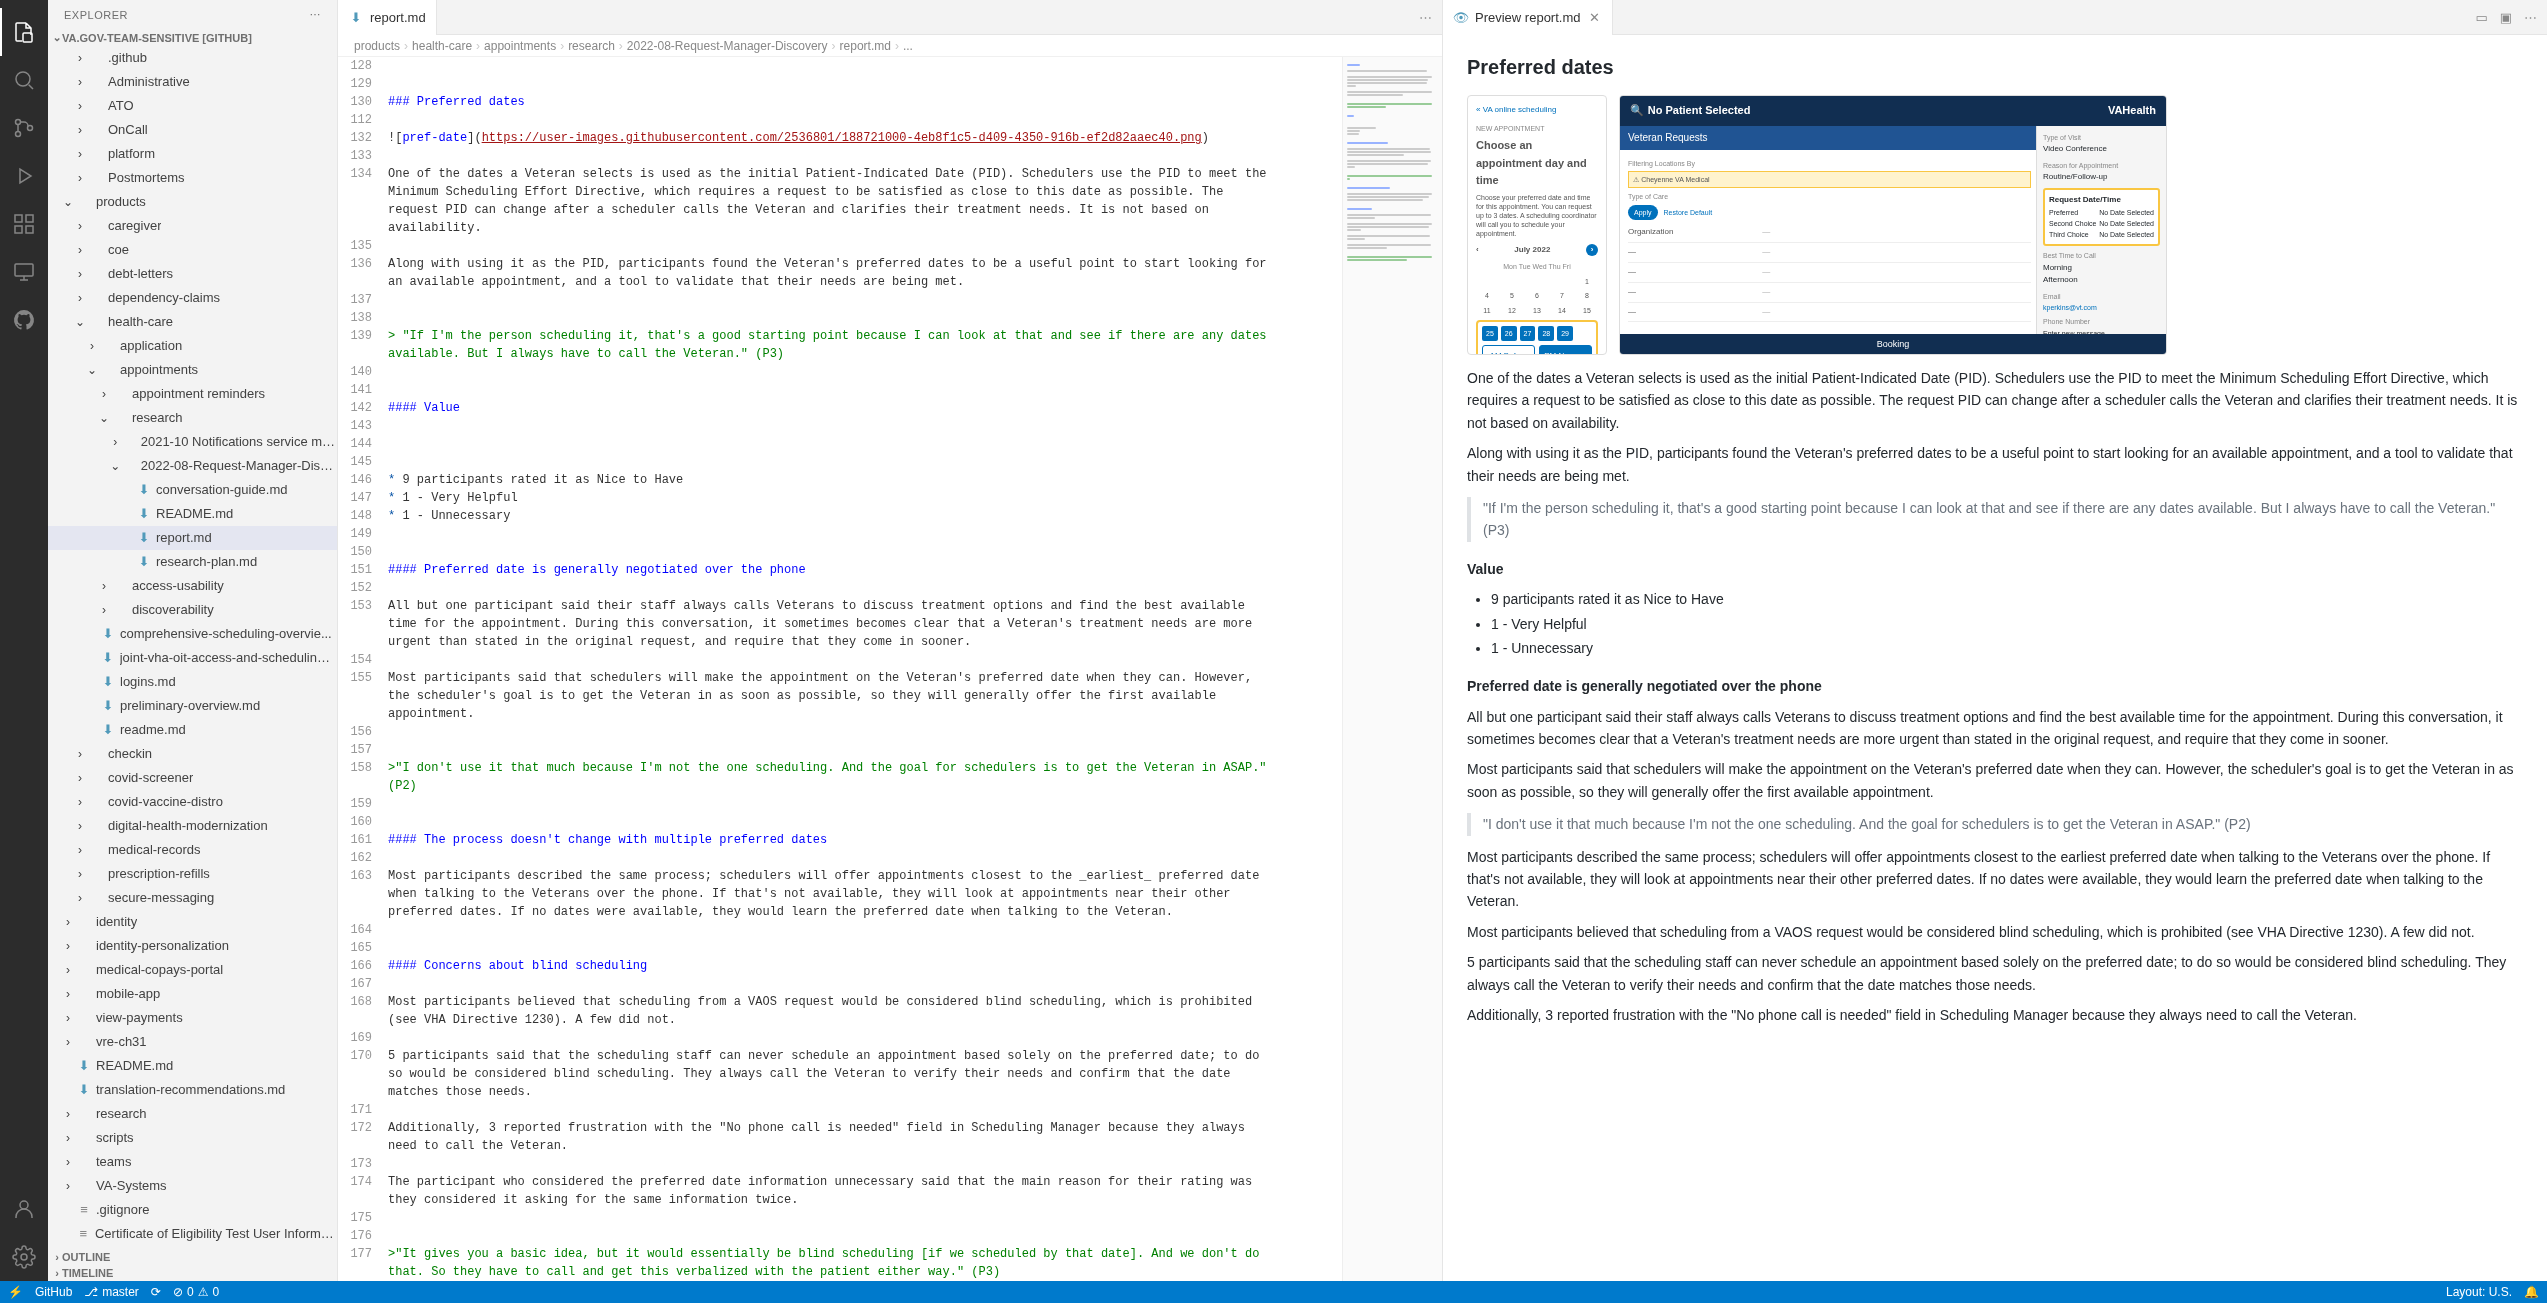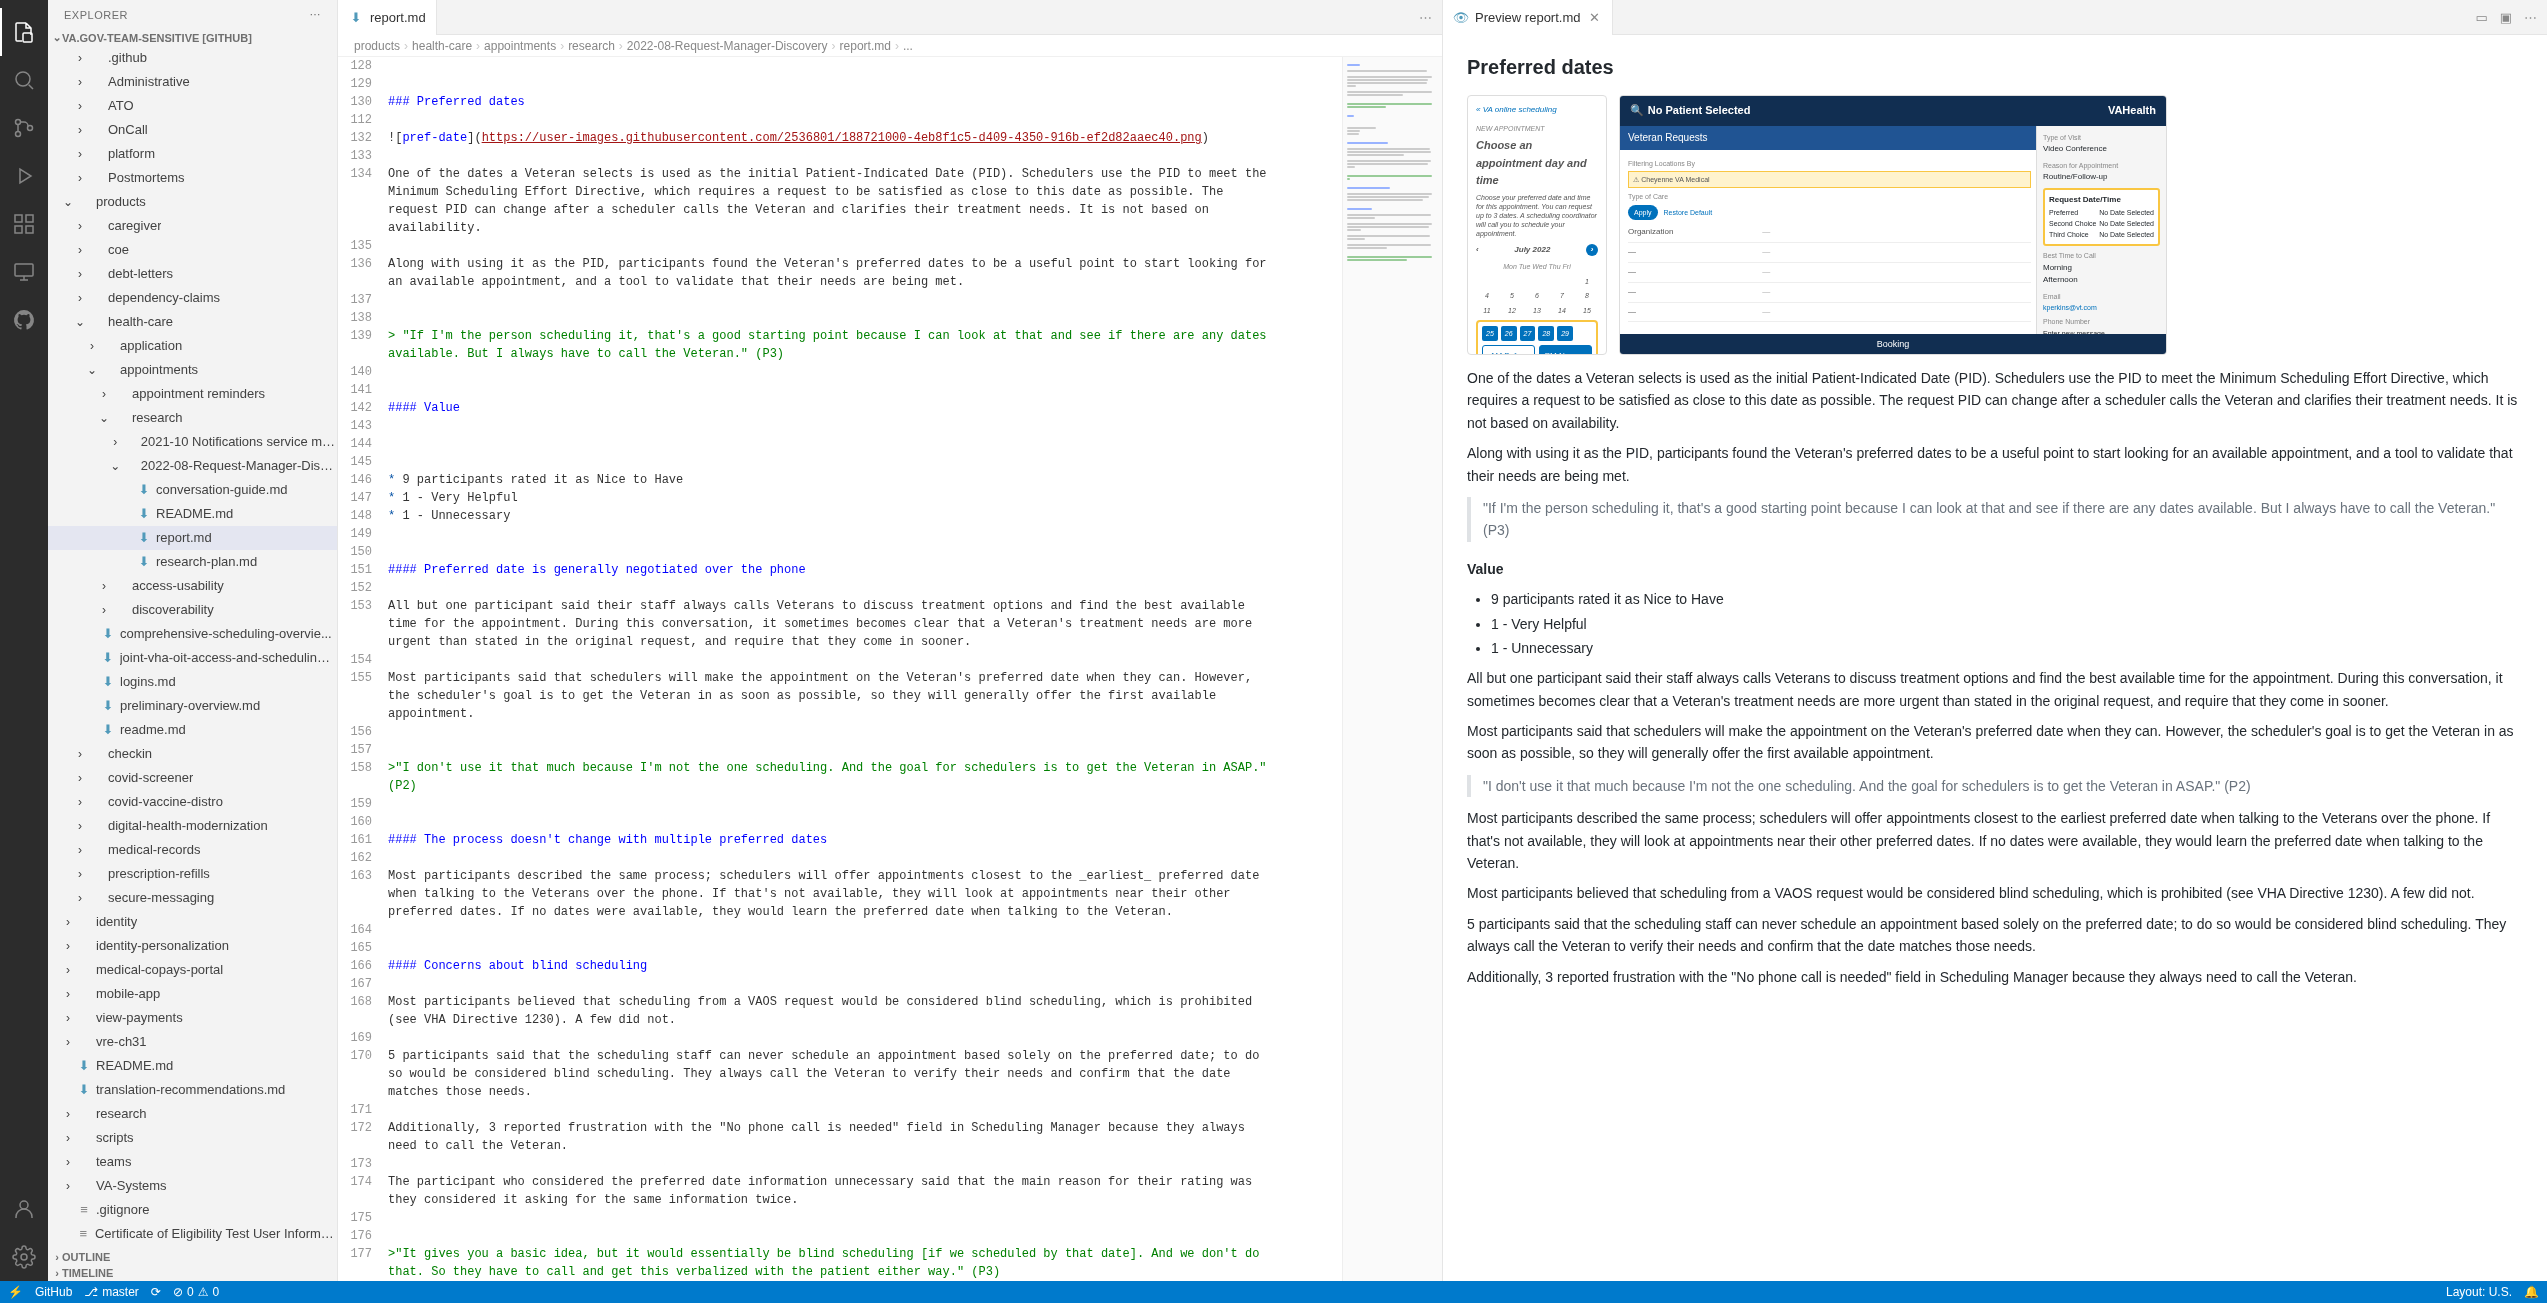--- a/index.html
+++ b/index.html
@@ -46,21 +46,21 @@
 .preview-pane { flex: 1; display: flex; flex-direction: column; overflow: hidden; }
 .preview-content { flex: 1; overflow-y: auto; padding: 0 24px 24px 24px; color: #24292e; line-height: 1.6; font-size: 14px; }
 .preview-content h3 { font-size: 20px; font-weight: 600; margin: 16px 0 12px 0; }
 .preview-content h4 { font-size: 14px; font-weight: 600; margin: 16px 0 8px 0; }
 .preview-content p { margin: 8px 0; }
 .preview-content blockquote { border-left: 4px solid #dfe2e5; padding-left: 12px; color: #6a737d; margin: 10px 0; }
 .preview-content ul { margin: 8px 0 8px 24px; }
 .preview-content li { margin: 2px 0; }
 .preview-image { width: 100%; max-width: 700px; margin: 12px 0; display: flex; gap: 12px; }
 .mock-panel { flex: 1; background: #fff; border: 1px solid #ddd; border-radius: 4px; height: 260px; position: relative; overflow: hidden; }
-.mock-panel-left { flex: 0 0 140px; font-style: italic; }
+.mock-panel-left { flex: 0 0 140px; }
 .mock-header { background: #112e51; color: #fff; padding: 6px 10px; font-size: 11px; font-weight: 600; display: flex; justify-content: space-between; }
 .mock-body { padding: 8px; font-size: 9px; color: #555; }
 .mock-highlight { border: 2px solid #f9c642; border-radius: 4px; padding: 4px; margin: 4px 0; }
 .mock-btn-row { display: flex; gap: 4px; margin: 4px 0; }
 .mock-btn { flex: 1; padding: 4px; border: 1px solid #0071bc; border-radius: 3px; font-size: 8px; text-align: center; background: #fff; color: #0071bc; }
 .mock-table-row { display: flex; padding: 3px 0; border-bottom: 1px solid #eee; font-size: 8px; }
 .mock-side { position: absolute; right: 0; top: 30px; bottom: 0; width: 130px; background: #f5f5f5; border-left: 1px solid #ddd; padding: 6px; font-size: 8px; }
 .mock-side-box { border: 2px solid #f9c642; border-radius: 3px; padding: 4px; margin: 4px 0; background: #fff; }
 .status-bar { height: 22px; background: #007acc; color: #fff; display: flex; align-items: center; font-size: 12px; padding: 0 8px; gap: 12px; }
 .status-item { display: flex; align-items: center; gap: 4px; cursor: pointer; }
@@ -742,20 +742,21 @@
         </div>
         <p>One of the dates a Veteran selects is used as the initial Patient-Indicated Date (PID). Schedulers use the PID to meet the Minimum Scheduling Effort Directive, which requires a request to be satisfied as close to this date as possible. The request PID can change after a scheduler calls the Veteran and clarifies their treatment needs. It is not based on availability.</p>
         <p>Along with using it as the PID, participants found the Veteran's preferred dates to be a useful point to start looking for an available appointment, and a tool to validate that their needs are being met.</p>
         <blockquote>"If I'm the person scheduling it, that's a good starting point because I can look at that and see if there are any dates available. But I always have to call the Veteran." (P3)</blockquote>
         <h4>Value</h4>
         <ul>
           <li>9 participants rated it as Nice to Have</li>
           <li>1 - Very Helpful</li>
           <li>1 - Unnecessary</li>
         </ul>
+        <h4>Preferred date is generally negotiated over the phone</h4>
         <p>All but one participant said their staff always calls Veterans to discuss treatment options and find the best available time for the appointment. During this conversation, it sometimes becomes clear that a Veteran's treatment needs are more urgent than stated in the original request, and require that they come in sooner.</p>
         <p>Most participants said that schedulers will make the appointment on the Veteran's preferred date when they can. However, the scheduler's goal is to get the Veteran in as soon as possible, so they will generally offer the first available appointment.</p>
         <blockquote>"I don't use it that much because I'm not the one scheduling. And the goal for schedulers is to get the Veteran in ASAP." (P2)</blockquote>
         <p>Most participants described the same process; schedulers will offer appointments closest to the earliest preferred date when talking to the Veterans over the phone. If that's not available, they will look at appointments near their other preferred dates. If no dates were available, they would learn the preferred date when talking to the Veteran.</p>
         <p>Most participants believed that scheduling from a VAOS request would be considered blind scheduling, which is prohibited (see VHA Directive 1230). A few did not.</p>
         <p>5 participants said that the scheduling staff can never schedule an appointment based solely on the preferred date; to do so would be considered blind scheduling. They always call the Veteran to verify their needs and confirm that the date matches those needs.</p>
         <p>Additionally, 3 reported frustration with the "No phone call is needed" field in Scheduling Manager because they always need to call the Veteran.</p>
       </div>
     </div>
   </div>

